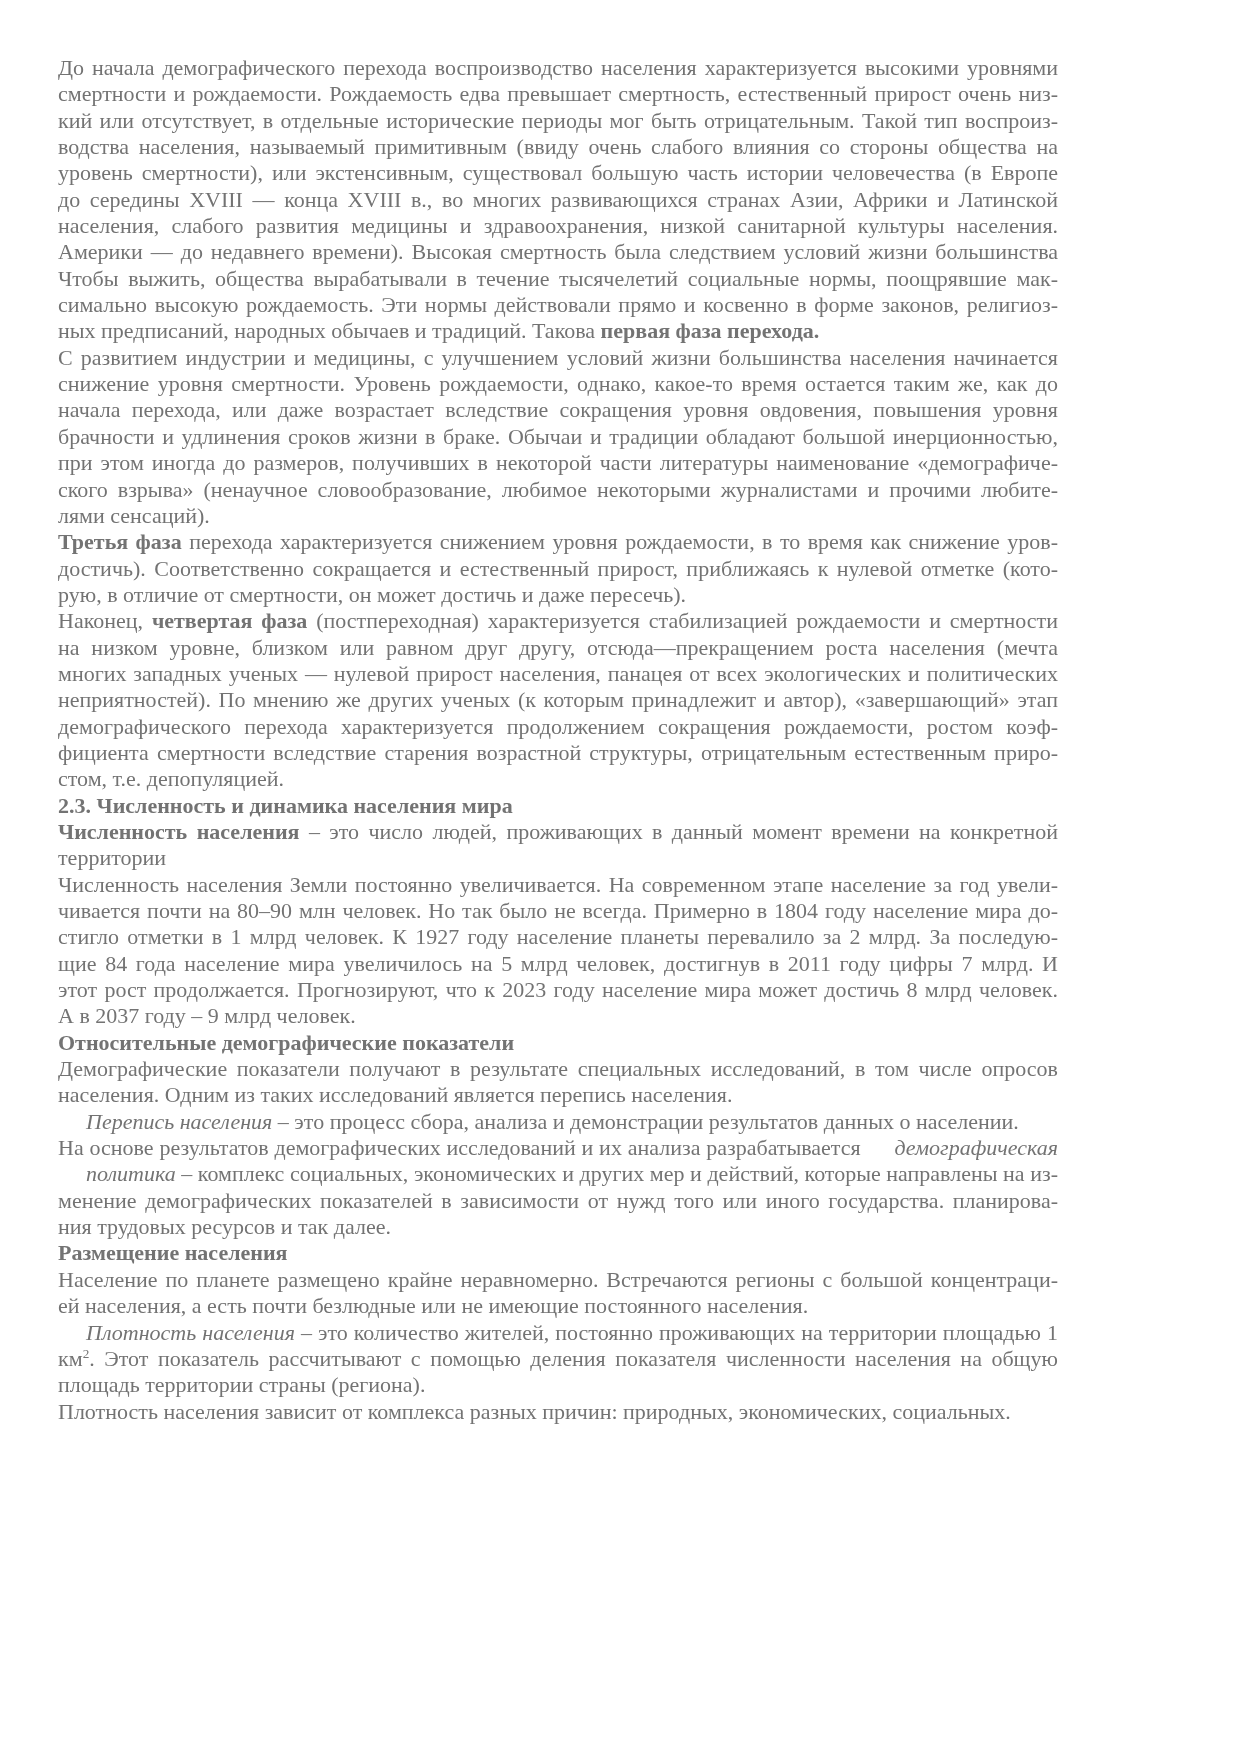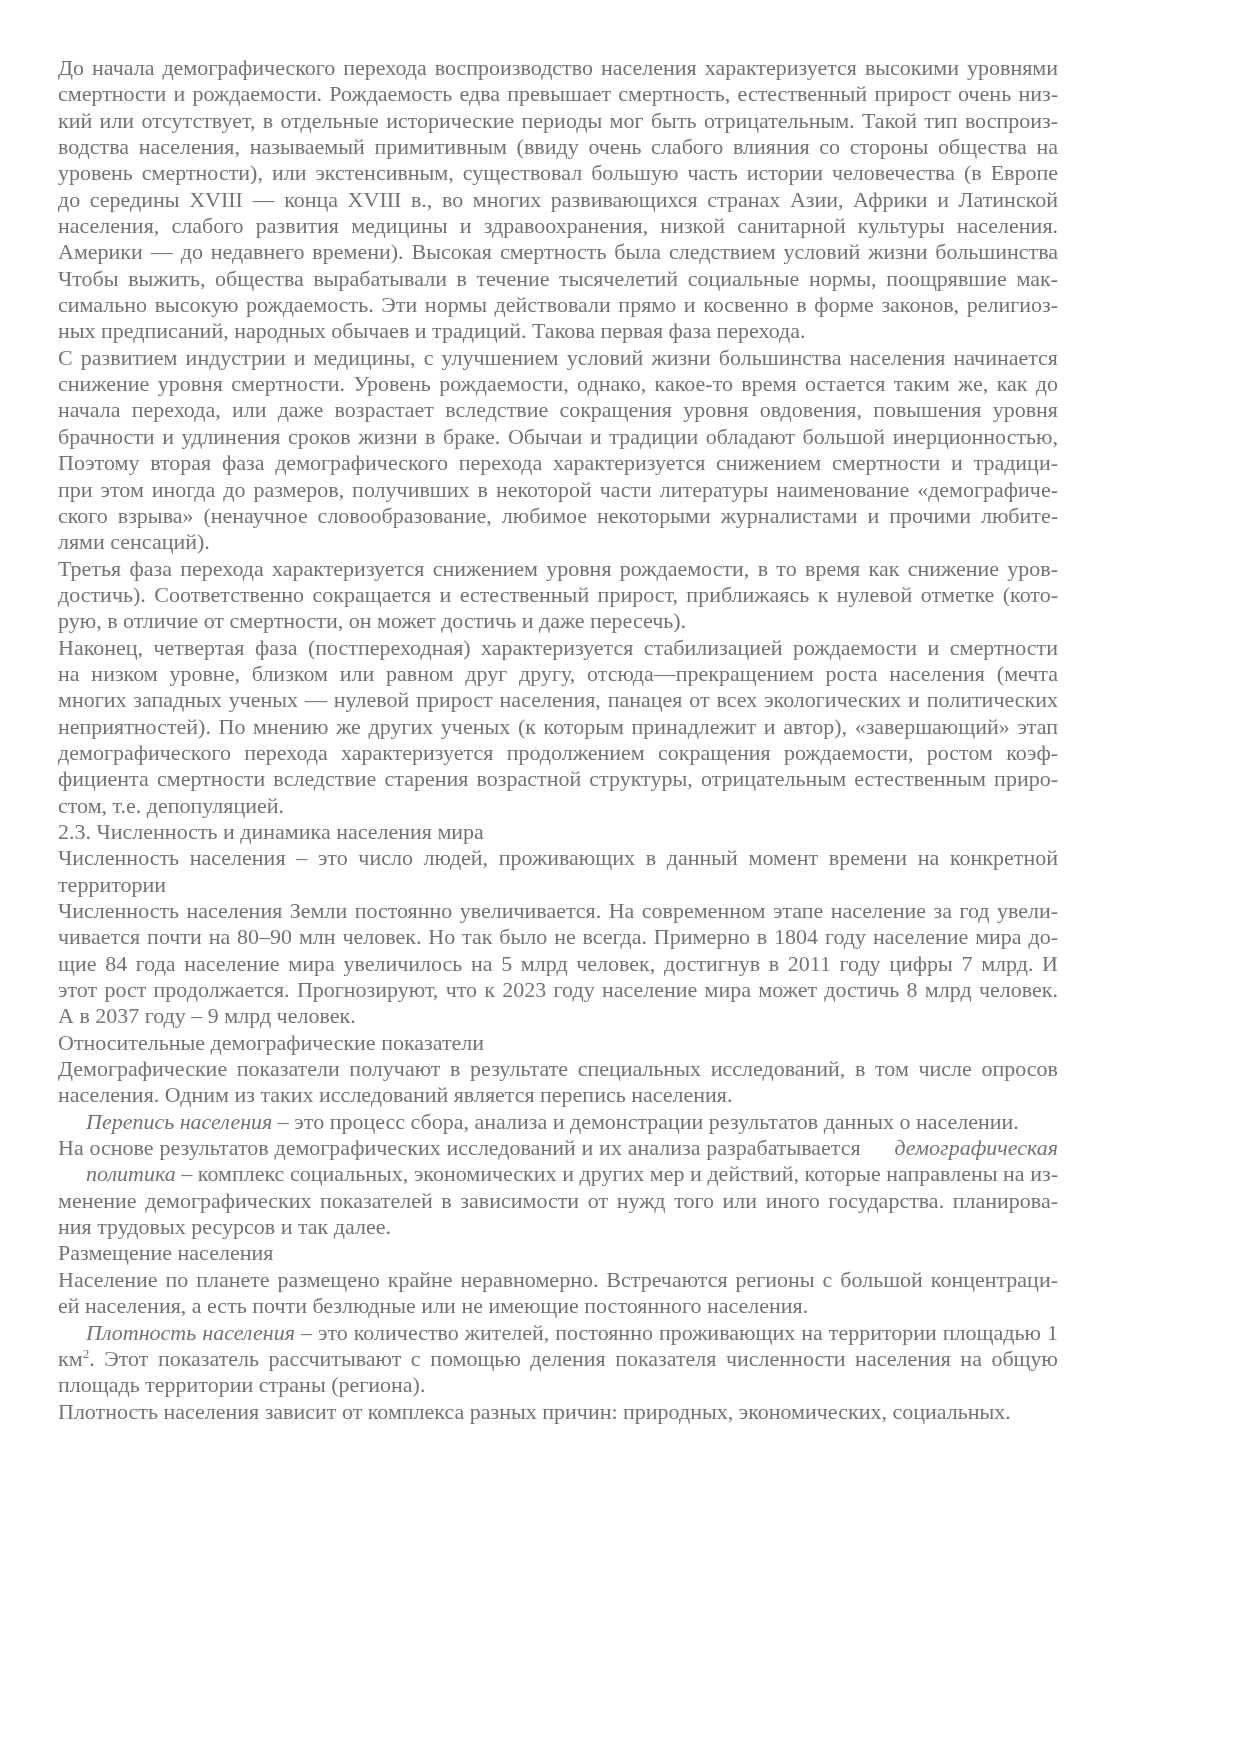--- a/index.html
+++ b/index.html
@@ -8,21 +8,21 @@
     position: absolute; left: 58px; top: 55px; width: 1000px;
     font-family: "Liberation Serif", "DejaVu Serif", serif;
     font-size: 22px; color: #737373;
   }
   .ln {
     display: block; height: 26.35px; line-height: 26.35px;
     white-space: nowrap; text-align: justify; text-align-last: justify;
     overflow: hidden;
   }
   .ln.last { text-align-last: left; }
-  b { font-weight: normal; }
+  b { font-weight: bold; }
   i { font-style: italic; margin-left: 28px; }
   sup { font-size: 60%; line-height: 0; vertical-align: super; }
 </style>
 </head>
 <body>
 
 <div class="page">
 
   <div>
     <span class="ln">До начала демографического перехода воспроизводство населения характеризуется высокими уровнями</span>
@@ -36,21 +36,20 @@
     <span class="ln">Чтобы выжить, общества вырабатывали в течение тысячелетий социальные нормы, поощрявшие мак-</span>
     <span class="ln">симально высокую рождаемость. Эти нормы действовали прямо и косвенно в форме законов, религиоз-</span>
     <span class="ln last"><span>ных предписаний, народных обычаев и традиций. Такова </span><b>первая фаза перехода.</b></span>
   </div>
 
   <div>
     <span class="ln">С развитием индустрии и медицины, с улучшением условий жизни большинства населения начинается</span>
     <span class="ln">снижение уровня смертности. Уровень рождаемости, однако, какое-то время остается таким же, как до</span>
     <span class="ln">начала перехода, или даже возрастает вследствие сокращения уровня овдовения, повышения уровня</span>
     <span class="ln">брачности и удлинения сроков жизни в браке. Обычаи и традиции обладают большой инерционностью,</span>
-    <span class="ln"><span>Поэтому </span><b>вторая фаза</b><span> демографического перехода характеризуется снижением смертности и традици-</span></span>
     <span class="ln">при этом иногда до размеров, получивших в некоторой части литературы наименование «демографиче-</span>
     <span class="ln">ского взрыва» (ненаучное словообразование, любимое некоторыми журналистами и прочими любите-</span>
     <span class="ln last">лями сенсаций).</span>
   </div>
 
   <div>
     <span class="ln"><b>Третья фаза</b><span> перехода характеризуется снижением уровня рождаемости, в то время как снижение уров-</span></span>
     <span class="ln">достичь). Соответственно сокращается и естественный прирост, приближаясь к нулевой отметке (кото-</span>
     <span class="ln last">рую, в отличие от смертности, он может достичь и даже пересечь).</span>
   </div>
@@ -68,20 +67,21 @@
   <b class="ln last">2.3. Численность и динамика населения мира</b>
 
   <div>
     <span class="ln"><b>Численность населения</b><span> – это число людей, проживающих в данный момент времени на конкретной</span></span>
     <span class="ln last">территории</span>
   </div>
 
   <div>
     <span class="ln">Численность населения Земли постоянно увеличивается. На современном этапе население за год увели-</span>
     <span class="ln">чивается почти на 80–90 млн человек. Но так было не всегда. Примерно в 1804 году население мира до-</span>
+    <span class="ln">стигло отметки в 1 млрд человек. К 1927 году население планеты перевалило за 2 млрд. За последую-</span>
     <span class="ln">щие 84 года население мира увеличилось на 5 млрд человек, достигнув в 2011 году цифры 7 млрд. И</span>
     <span class="ln">этот рост продолжается. Прогнозируют, что к 2023 году население мира может достичь 8 млрд человек.</span>
     <span class="ln last">А в 2037 году – 9 млрд человек.</span>
   </div>
 
   <b class="ln last">Относительные демографические показатели</b>
 
   <div>
     <span class="ln">Демографические показатели получают в результате специальных исследований, в том числе опросов</span>
     <span class="ln last">населения. Одним из таких исследований является перепись населения.</span>

